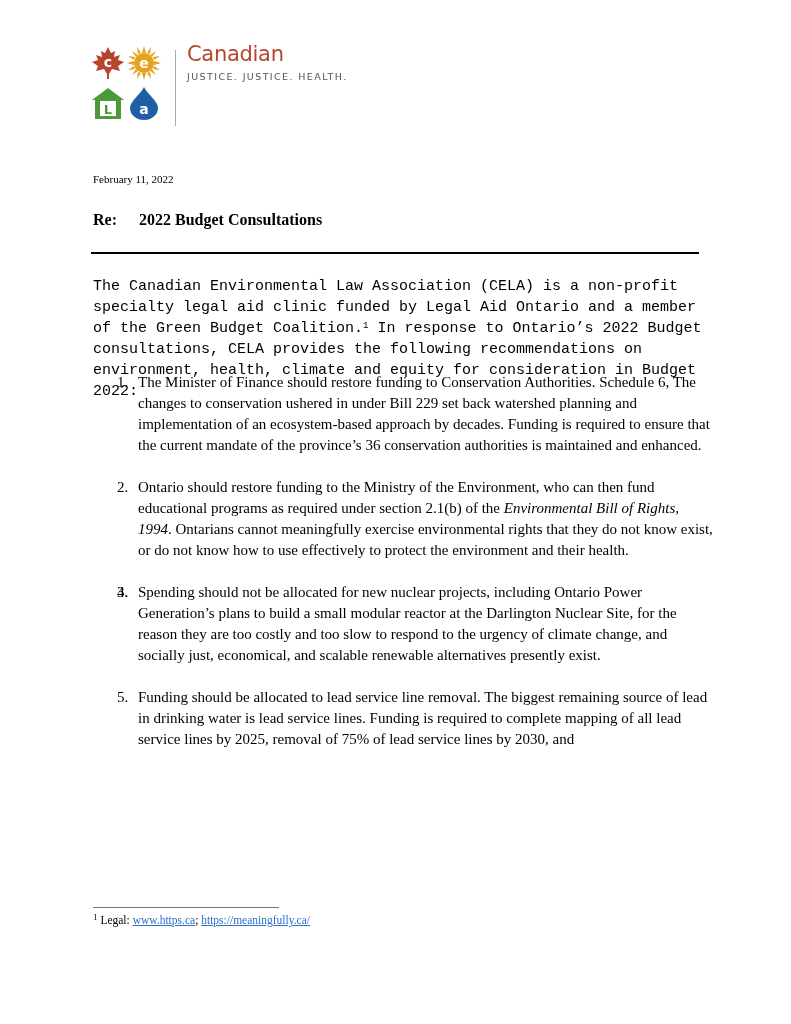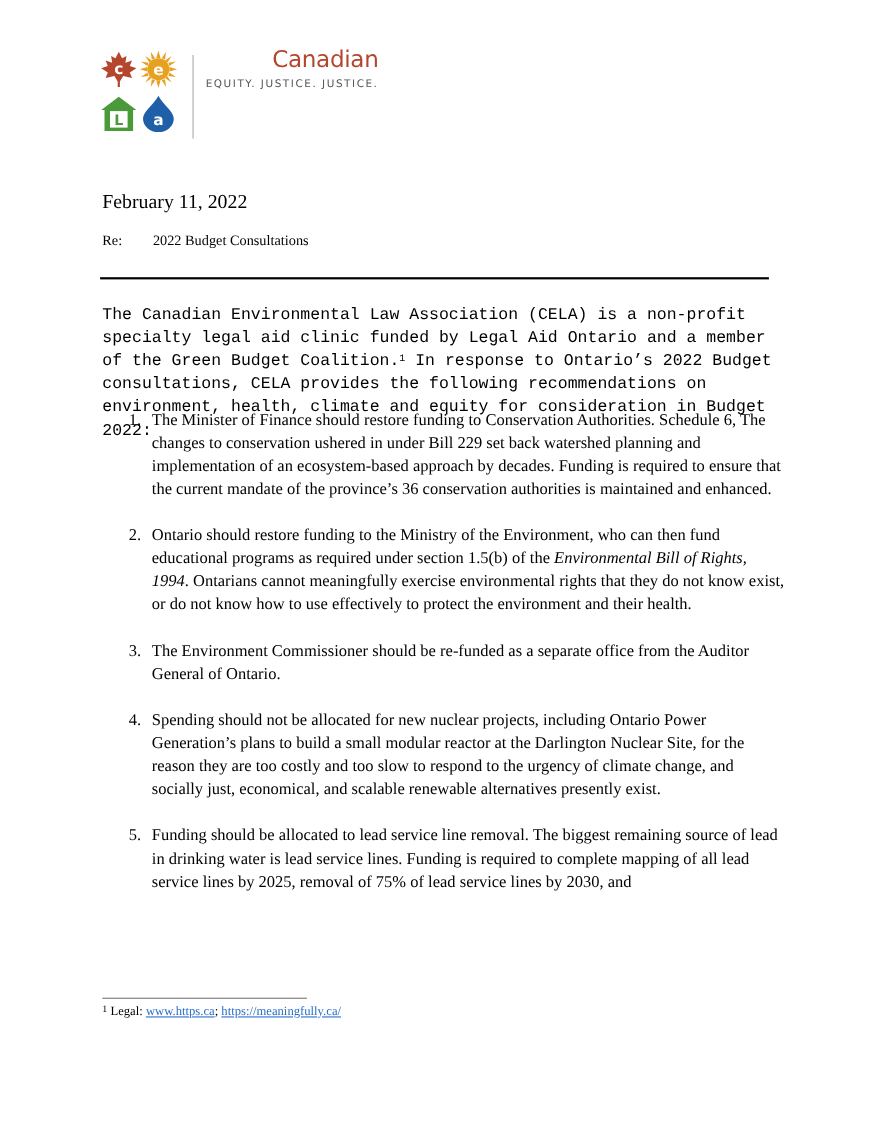--- a/index.html
+++ b/index.html
@@ -7,26 +7,26 @@
          font-family: "Liberation Serif", "DejaVu Serif", serif; color: #000; }
   .logo { position: absolute; left: 91px; top: 44px; width: 300px; height: 84px; }
   .logo-icons { position: absolute; left: 0; top: 0; width: 72px; height: 80px; }
   .logo-icon { position: absolute; width: 34px; height: 34px; }
   .logo-icon svg { width: 100%; height: 100%; display: block; }
   .ic-c { left: 0; top: 2px; }
   .ic-e { left: 36px; top: 2px; }
   .ic-l { left: 0; top: 42px; }
   .ic-a { left: 36px; top: 42px; }
   .logo-divider { position: absolute; left: 84px; top: 6px; width: 1px; height: 76px; background: #aaa; }
-  .logo-text { position: absolute; left: 96px; top: 0; font-family: "DejaVu Sans", "Liberation Sans", sans-serif; color: #b5462d; text-align: right; }
+  .logo-text { position: absolute; left: 96px; top: 0; font-family: "DejaVu Sans", "Liberation Sans", sans-serif; color: #b5462d; }
   .logo-line { font-size: 21px; line-height: 21px; letter-spacing: -0.3px; white-space: nowrap; }
   .logo-tag { font-size: 9.5px; color: #555; letter-spacing: 1.4px; margin-top: 6px; font-family: "DejaVu Sans", sans-serif; white-space: nowrap; }
 
-  .date { position: absolute; left: 93px; top: 173px; font-size: 18px; }
-  .re { position: absolute; left: 93px; top: 211px; font-size: 13px; font-weight: normal; }
+  .date { position: absolute; left: 93px; top: 173px; font-size: 11px; }
+  .re { position: absolute; left: 93px; top: 211px; font-size: 16px; font-weight: bold; }
   .re-label { display: inline-block; width: 46px; }
   .rule { position: absolute; left: 91px; top: 252px; width: 608px; height: 2px; background: #000; }
 
   .intro { position: absolute; left: 93px; top: 276px; width: 620px; font-size: 15px; line-height: 21px; font-family: Liberation Mono, monospace; }
   sup { font-size: 9px; vertical-align: top; position: relative; top: -2px; }
 
   ol.recs { position: absolute; left: 93px; top: 372px; width: 620px; margin: 0; padding: 0; list-style: none; font-size: 15px; line-height: 21px; }
   ol.recs li { position: relative; padding-left: 45px; margin-bottom: 21px; }
   .num { position: absolute; left: 24px; top: 0; }
 
@@ -79,21 +79,21 @@
     <div class="logo-icon ic-a">
       <svg viewBox="0 0 34 34">
         <path d="M17 1 C21 9 31 15 31 22 A14 12 0 0 1 3 22 C3 15 13 9 17 1 Z" fill="#1e5fa8"></path>
         <text x="17" y="28" text-anchor="middle" font-family="DejaVu Sans, sans-serif" font-weight="bold" font-size="14" fill="#fff">a</text>
       </svg>
     </div>
   </div>
   <div class="logo-divider"></div>
   <div class="logo-text">
     <div class="logo-line">Canadian</div>
-    <div class="logo-tag">EQUITY. JUSTICE. JUSTICE.</div>
+    <div class="logo-tag">JUSTICE. JUSTICE. HEALTH.</div>
   </div>
 </div>
 
 <div class="date">February 11, 2022</div>
 
 <div class="re">
   <span class="re-label">Re:</span><span>2022 Budget Consultations</span>
 </div>
 
 <div class="rule"></div>
@@ -102,25 +102,24 @@
   <span>The Canadian Environmental Law Association (CELA) is a non-profit specialty legal aid clinic funded by Legal Aid Ontario and a member of the Green Budget Coalition.</span><sup>1</sup><span> In response to Ontario’s 2022 Budget consultations, CELA provides the following recommendations on environment, health, climate and equity for consideration in Budget 2022:</span>
 </p>
 
 <ol class="recs">
   <li>
     <span class="num">1.</span>
     <span>The Minister of Finance should restore funding to Conservation Authorities. Schedule 6, The changes to conservation ushered in under Bill 229 set back watershed planning and implementation of an ecosystem-based approach by decades. Funding is required to ensure that the current mandate of the province’s 36 conservation authorities is maintained and enhanced.</span>
   </li>
   <li>
     <span class="num">2.</span>
-    <span>Ontario should restore funding to the Ministry of the Environment, who can then fund educational programs as required under section 1.5(b) of the </span><em>Environmental Bill of Rights, 1994</em><span>. Ontarians cannot meaningfully exercise environmental rights that they do not know exist, or do not know how to use effectively to protect the environment and their health.</span>
+    <span>Ontario should restore funding to the Ministry of the Environment, who can then fund educational programs as required under section 2.1(b) of the </span><em>Environmental Bill of Rights, 1994</em><span>. Ontarians cannot meaningfully exercise environmental rights that they do not know exist, or do not know how to use effectively to protect the environment and their health.</span>
   </li>
   <li>
     <span class="num">3.</span>
-    <span>The Environment Commissioner should be re-funded as a separate office from the Auditor General of Ontario.</span>
   </li>
   <li>
     <span class="num">4.</span>
     <span>Spending should not be allocated for new nuclear projects, including Ontario Power Generation’s plans to build a small modular reactor at the Darlington Nuclear Site, for the reason they are too costly and too slow to respond to the urgency of climate change, and socially just, economical, and scalable renewable alternatives presently exist.</span>
   </li>
   <li>
     <span class="num">5.</span>
     <span>Funding should be allocated to lead service line removal. The biggest remaining source of lead in drinking water is lead service lines. Funding is required to complete mapping of all lead service lines by 2025, removal of 75% of lead service lines by 2030, and</span>
   </li>
 </ol>

